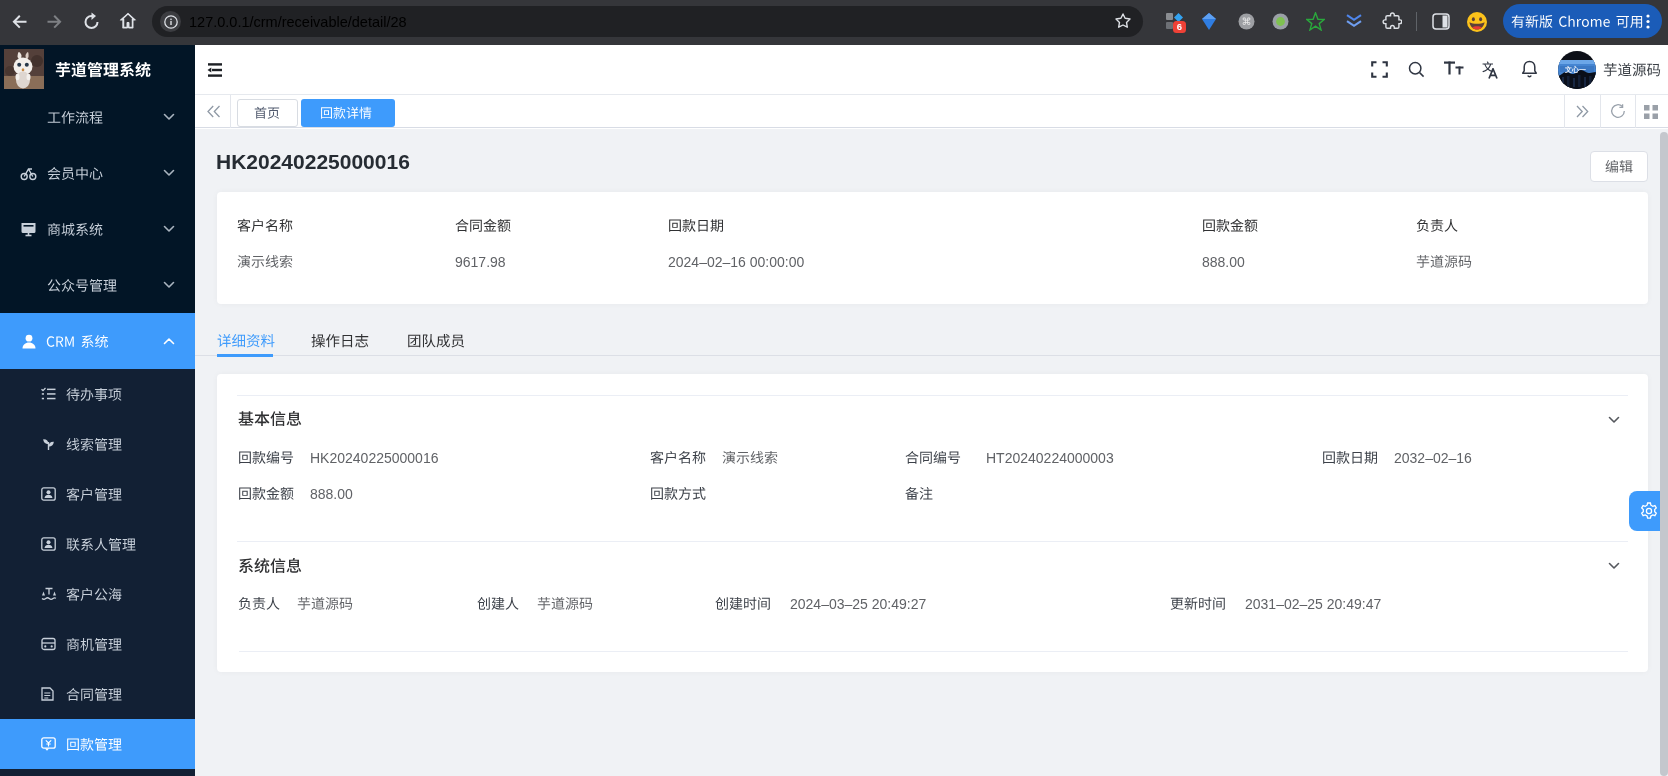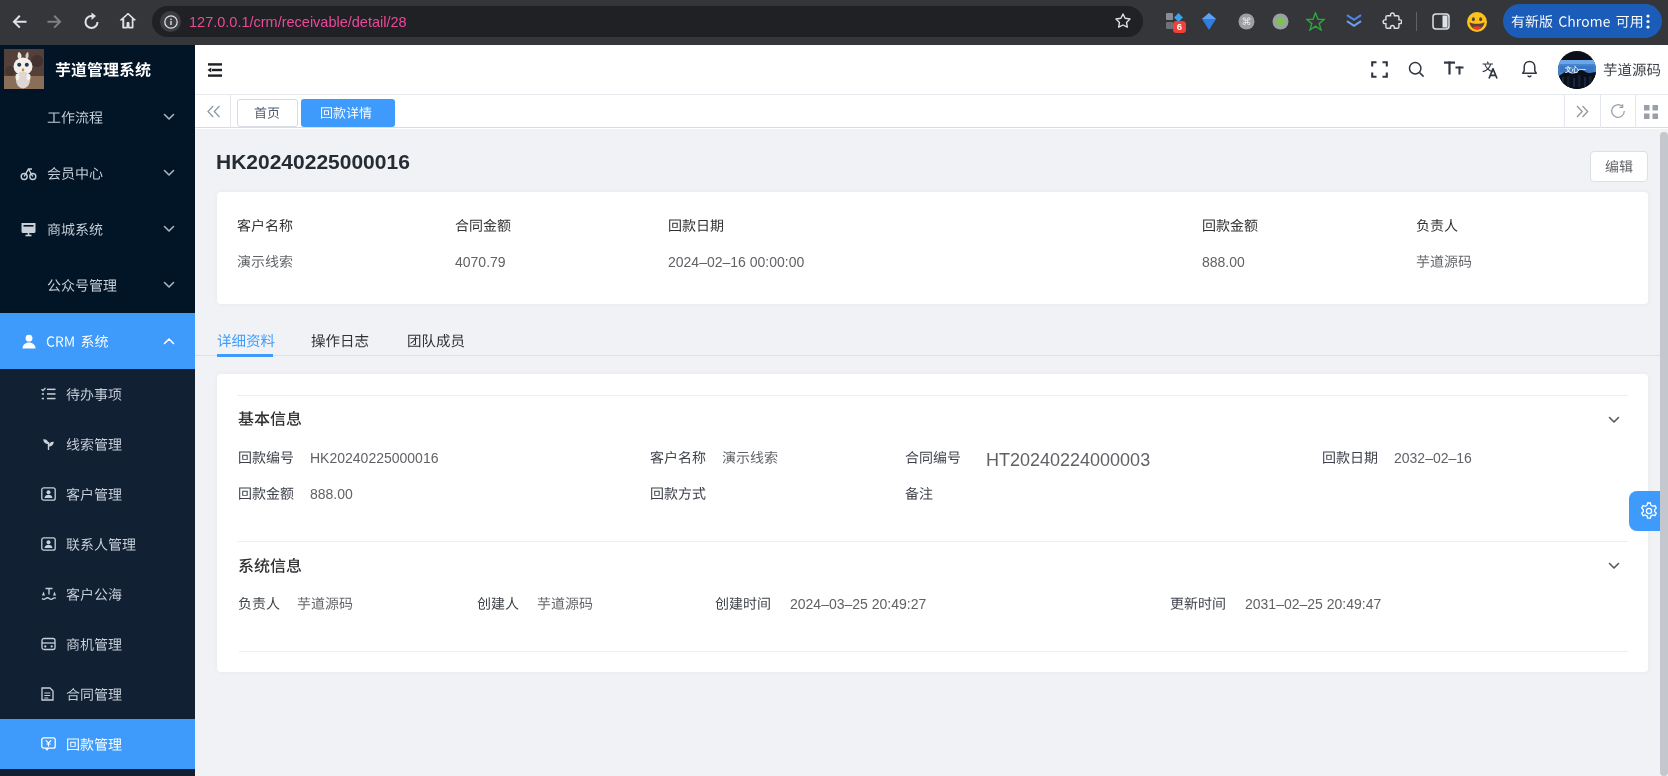--- a/index.html
+++ b/index.html
@@ -119,21 +119,21 @@
       <path d="M10 2.5 2.5 9h2v8h4.5v-5h2v5H15V9h2z" fill="#dee1e6" fill-rule="evenodd" stroke="#dee1e6" stroke-width="0.6" fill-opacity="0" stroke-linejoin="round"></path>
       <path d="M10 2.8 3.6 8.6h1.9v7.9h4v-4.8h1v4.8h4V8.6h1.9z" fill="none" stroke="#dee1e6" stroke-width="1.5"></path>
     </svg>
     <div class="abs" style="left:152px;top:6px;width:991px;height:31px;background:#202124;border-radius:16px"></div>
     <div class="abs" style="left:160px;top:11px;width:21px;height:21px;background:#3c3d41;border-radius:50%"></div>
     <svg style="position:absolute;left:163px;top:14px" width="15" height="15" viewBox="0 0 15 15">
       <circle cx="8" cy="8" r="6.2" fill="none" stroke="#dee1e6" stroke-width="1.3"></circle>
       <rect x="7.3" y="7" width="1.4" height="4" fill="#dee1e6"></rect>
       <rect x="7.3" y="4.6" width="1.4" height="1.5" fill="#dee1e6"></rect>
     </svg>
-    <div class="abs" style="left:189px;top:13.5px;font-size:14.5px;color:#ec4899">127.0.0.1/crm/receivable/detail/28</div>
+    <div class="abs" style="left:189px;top:13.5px;font-size:14.5px;color:#000000">127.0.0.1/crm/receivable/detail/28</div>
     <svg style="position:absolute;left:1113px;top:11px" width="20" height="20" viewBox="0 0 20 20">
       <path d="M10 3l2.1 4.3 4.9.7-3.5 3.4.8 4.8L10 14l-4.3 2.2.8-4.8L3 8l4.9-.7z" fill="none" stroke="#dee1e6" stroke-width="1.4" stroke-linejoin="round"></path>
     </svg>
     <svg style="position:absolute;left:1165px;top:12px" width="24" height="22" viewBox="0 0 24 22">
       <rect x="1" y="1" width="7" height="7" rx="1" fill="#8a8d91"></rect>
       <rect x="1" y="10" width="7" height="7" rx="1" fill="#6d7075"></rect>
       <path d="M13.5 1 18 5.5 13.5 10 9 5.5z" fill="#34a3f0"></path>
       <rect x="8" y="9" width="13" height="12" rx="3.5" fill="#ef4136"></rect>
       <text x="14.5" y="18.4" font-size="9.5" font-family="Liberation Sans" font-weight="bold" fill="#fff" text-anchor="middle">6</text>
     </svg>
@@ -574,21 +574,21 @@
     <div style="position:absolute;left:455.0px;top:216.6px;width:56px;height:17.5px">
       <svg width="56" height="17.5" viewBox="0 0 56 17.5" style="position:absolute;left:0;top:0;overflow:visible">
         <g transform="translate(0,13.72) scale(0.014000,-0.014000)" fill="#303133">
           <use href="#g48" x="0"></use>
           <use href="#g49" x="1000"></use>
           <use href="#g67" x="2000"></use>
           <use href="#g68" x="3000"></use>
         </g>
       </svg>
     </div>
-    <div class="abs" style="left:455px;top:254px;font-size:14px;color:#606266">4070.79</div>
+    <div class="abs" style="left:455px;top:254px;font-size:14px;color:#606266">9617.98</div>
     <div style="position:absolute;left:668.0px;top:216.6px;width:56px;height:17.5px">
       <svg width="56" height="17.5" viewBox="0 0 56 17.5" style="position:absolute;left:0;top:0;overflow:visible">
         <g transform="translate(0,13.72) scale(0.014000,-0.014000)" fill="#303133">
           <use href="#g50" x="0"></use>
           <use href="#g51" x="1000"></use>
           <use href="#g69" x="2000"></use>
           <use href="#g70" x="3000"></use>
         </g>
       </svg>
     </div>
@@ -704,21 +704,21 @@
     <div style="position:absolute;left:905.0px;top:448.6px;width:56px;height:17.5px">
       <svg width="56" height="17.5" viewBox="0 0 56 17.5" style="position:absolute;left:0;top:0;overflow:visible">
         <g transform="translate(0,13.72) scale(0.014000,-0.014000)" fill="#3c4149">
           <use href="#g48" x="0"></use>
           <use href="#g49" x="1000"></use>
           <use href="#g61" x="2000"></use>
           <use href="#g31" x="3000"></use>
         </g>
       </svg>
     </div>
-    <div class="abs" style="left:986px;top:449.5px;font-size:18px;color:#606266">HT20240224000003</div>
+    <div class="abs" style="left:986px;top:449.5px;font-size:14px;color:#606266">HT20240224000003</div>
     <div style="position:absolute;left:1322.0px;top:448.6px;width:56px;height:17.5px">
       <svg width="56" height="17.5" viewBox="0 0 56 17.5" style="position:absolute;left:0;top:0;overflow:visible">
         <g transform="translate(0,13.72) scale(0.014000,-0.014000)" fill="#3c4149">
           <use href="#g50" x="0"></use>
           <use href="#g51" x="1000"></use>
           <use href="#g69" x="2000"></use>
           <use href="#g70" x="3000"></use>
         </g>
       </svg>
     </div>

